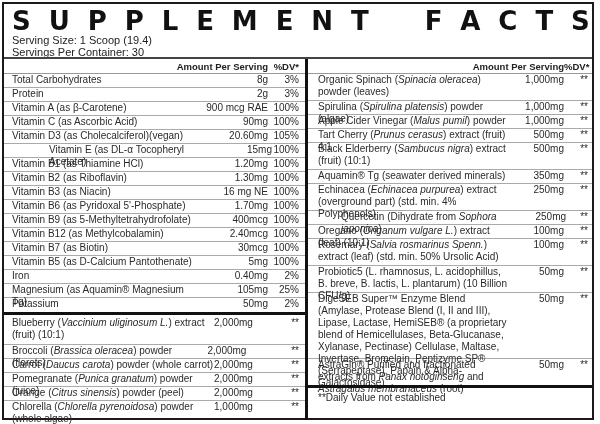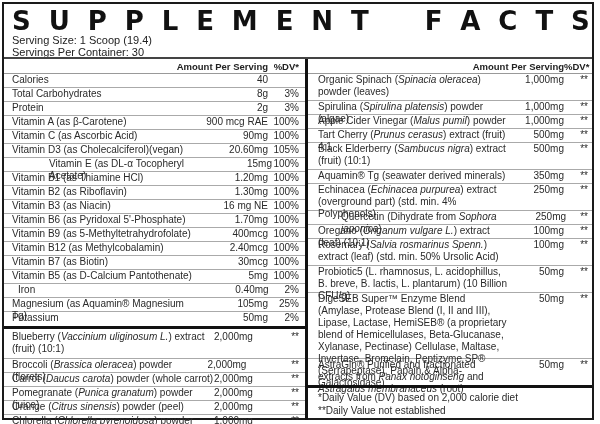--- a/index.html
+++ b/index.html
@@ -74,25 +74,20 @@
   <div class="hr-top"></div>
   <div class="colsep"></div>
 
   <div class="col col-left left">
     <div class="hdr">
       <span class="h-amt">Amount Per Serving</span>
       <span class="h-dv">%DV*</span>
     </div>
     <div id="nutrients">
         <div class="row" style="height: 13px;">
-          <span class="nm">Calories</span>
-          <span class="amt">40</span>
-          <span class="dv"></span>
-        </div>
-        <div class="row" style="height: 13px;">
           <span class="nm">Total Carbohydrates</span>
           <span class="amt">8g</span>
           <span class="dv">3%</span>
         </div>
         <div class="row" style="height: 13px;">
           <span class="nm">Protein</span>
           <span class="amt">2g</span>
           <span class="dv">3%</span>
         </div>
         <div class="row" style="height: 13px;">
@@ -148,21 +143,21 @@
         <div class="row" style="height: 13px;">
           <span class="nm">Vitamin B7 (as Biotin)</span>
           <span class="amt">30mcg</span>
           <span class="dv">100%</span>
         </div>
         <div class="row" style="height: 13px;">
           <span class="nm">Vitamin B5 (as D-Calcium Pantothenate)</span>
           <span class="amt">5mg</span>
           <span class="dv">100%</span>
         </div>
-        <div class="row" style="height: 13px; padding-left: 6px;">
+        <div class="row" style="height: 13px;">
           <span class="nm">Iron</span>
           <span class="amt">0.40mg</span>
           <span class="dv">2%</span>
         </div>
         <div class="row" style="height: 13px;">
           <span class="nm">Magnesium (as Aquamin® Magnesium Tg)</span>
           <span class="amt">105mg</span>
           <span class="dv">25%</span>
         </div>
         <div class="row thick" style="height: 14px; justify-content: flex-end;">
@@ -273,16 +268,15 @@
         </div>
         <div class="row" style="height: 27px; border-bottom: none;">
           <span class="nm"><span>AstraGin® Purified and fractionated extracts from </span><i>Panax notoginseng</i><span> and </span><i>Astragalus membranaceus</i><span> (root)</span></span>
           <span class="amt">50mg</span>
           <span class="dv">**</span>
         </div>
       </div>
   </div>
 
   <div class="footnote">
-    <div>*Daily Value (DV) based on 2,000 calorie diet</div>
     <div>**Daily Value not established</div>
   </div>
 </div>
 
 </body></html>

